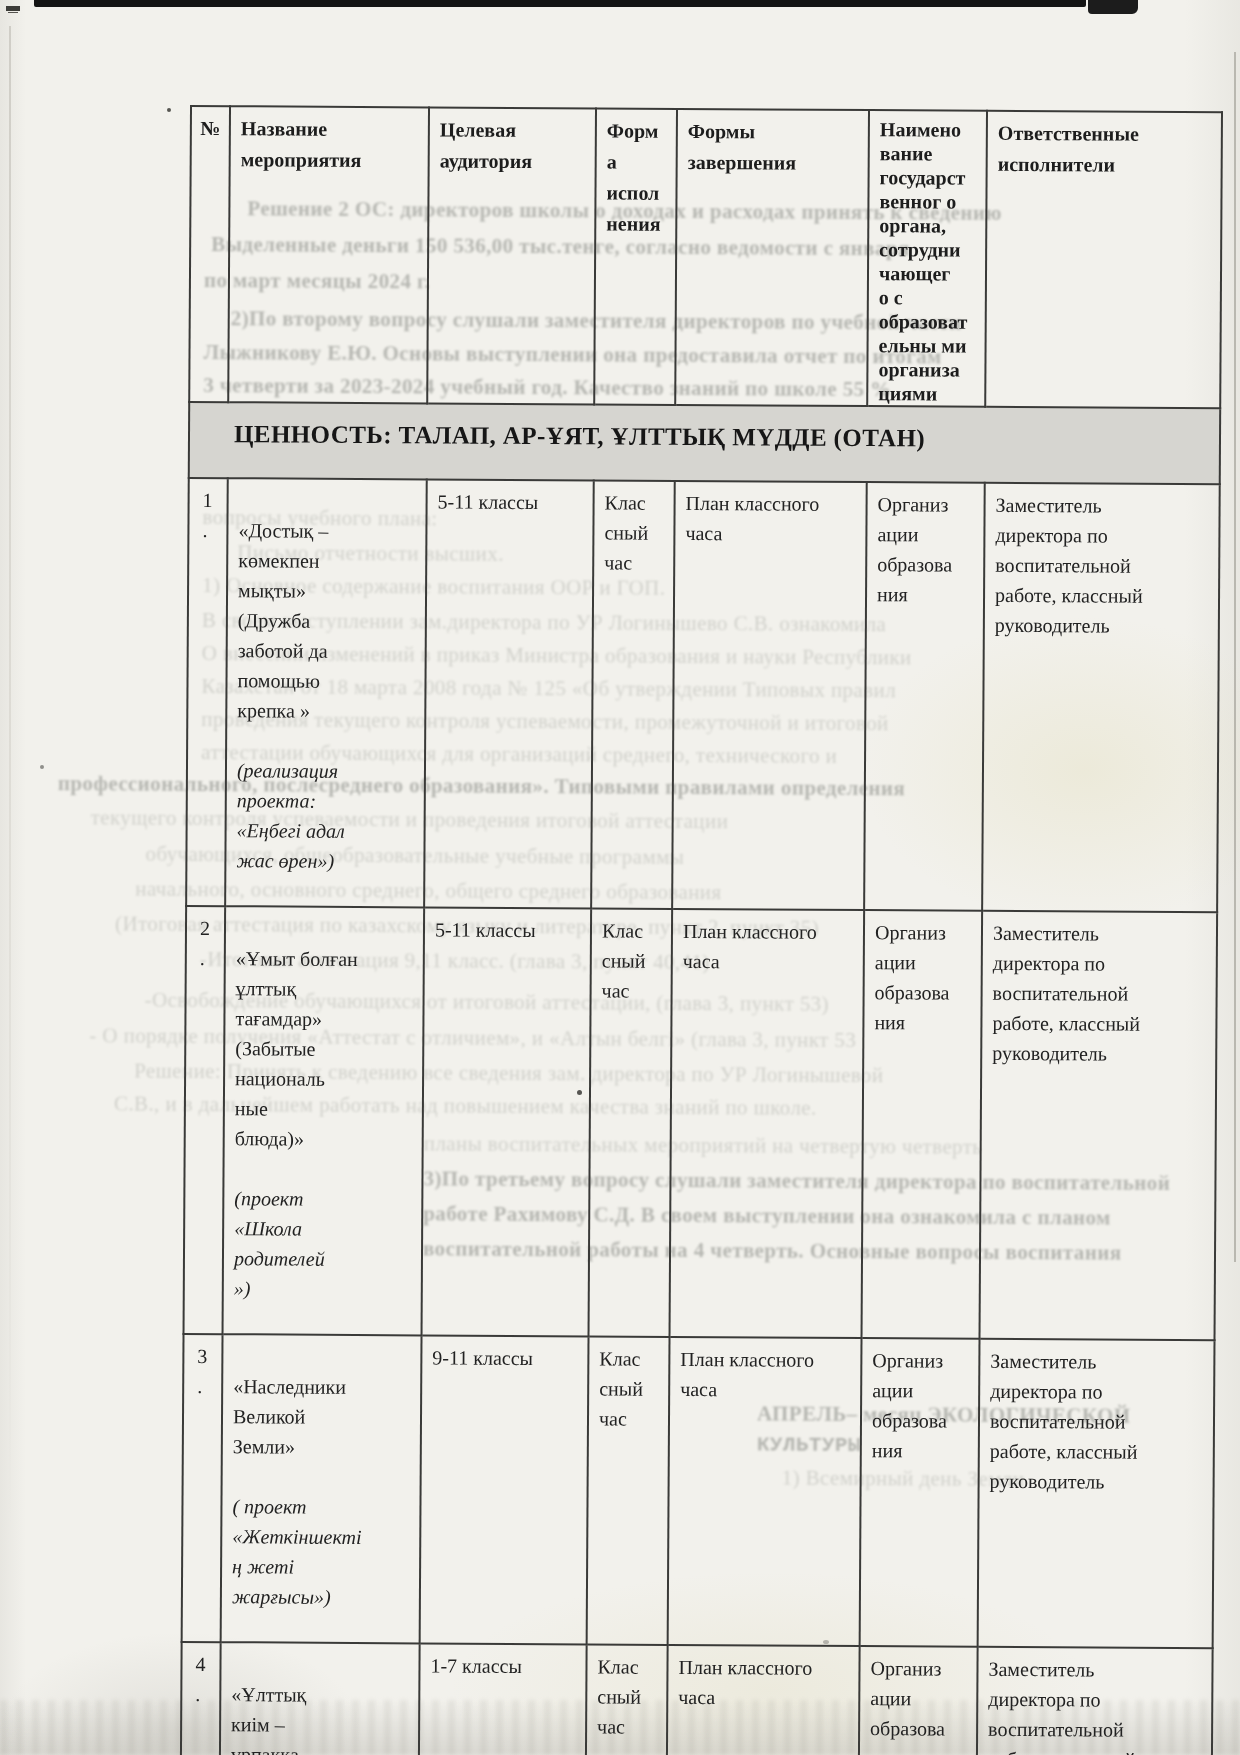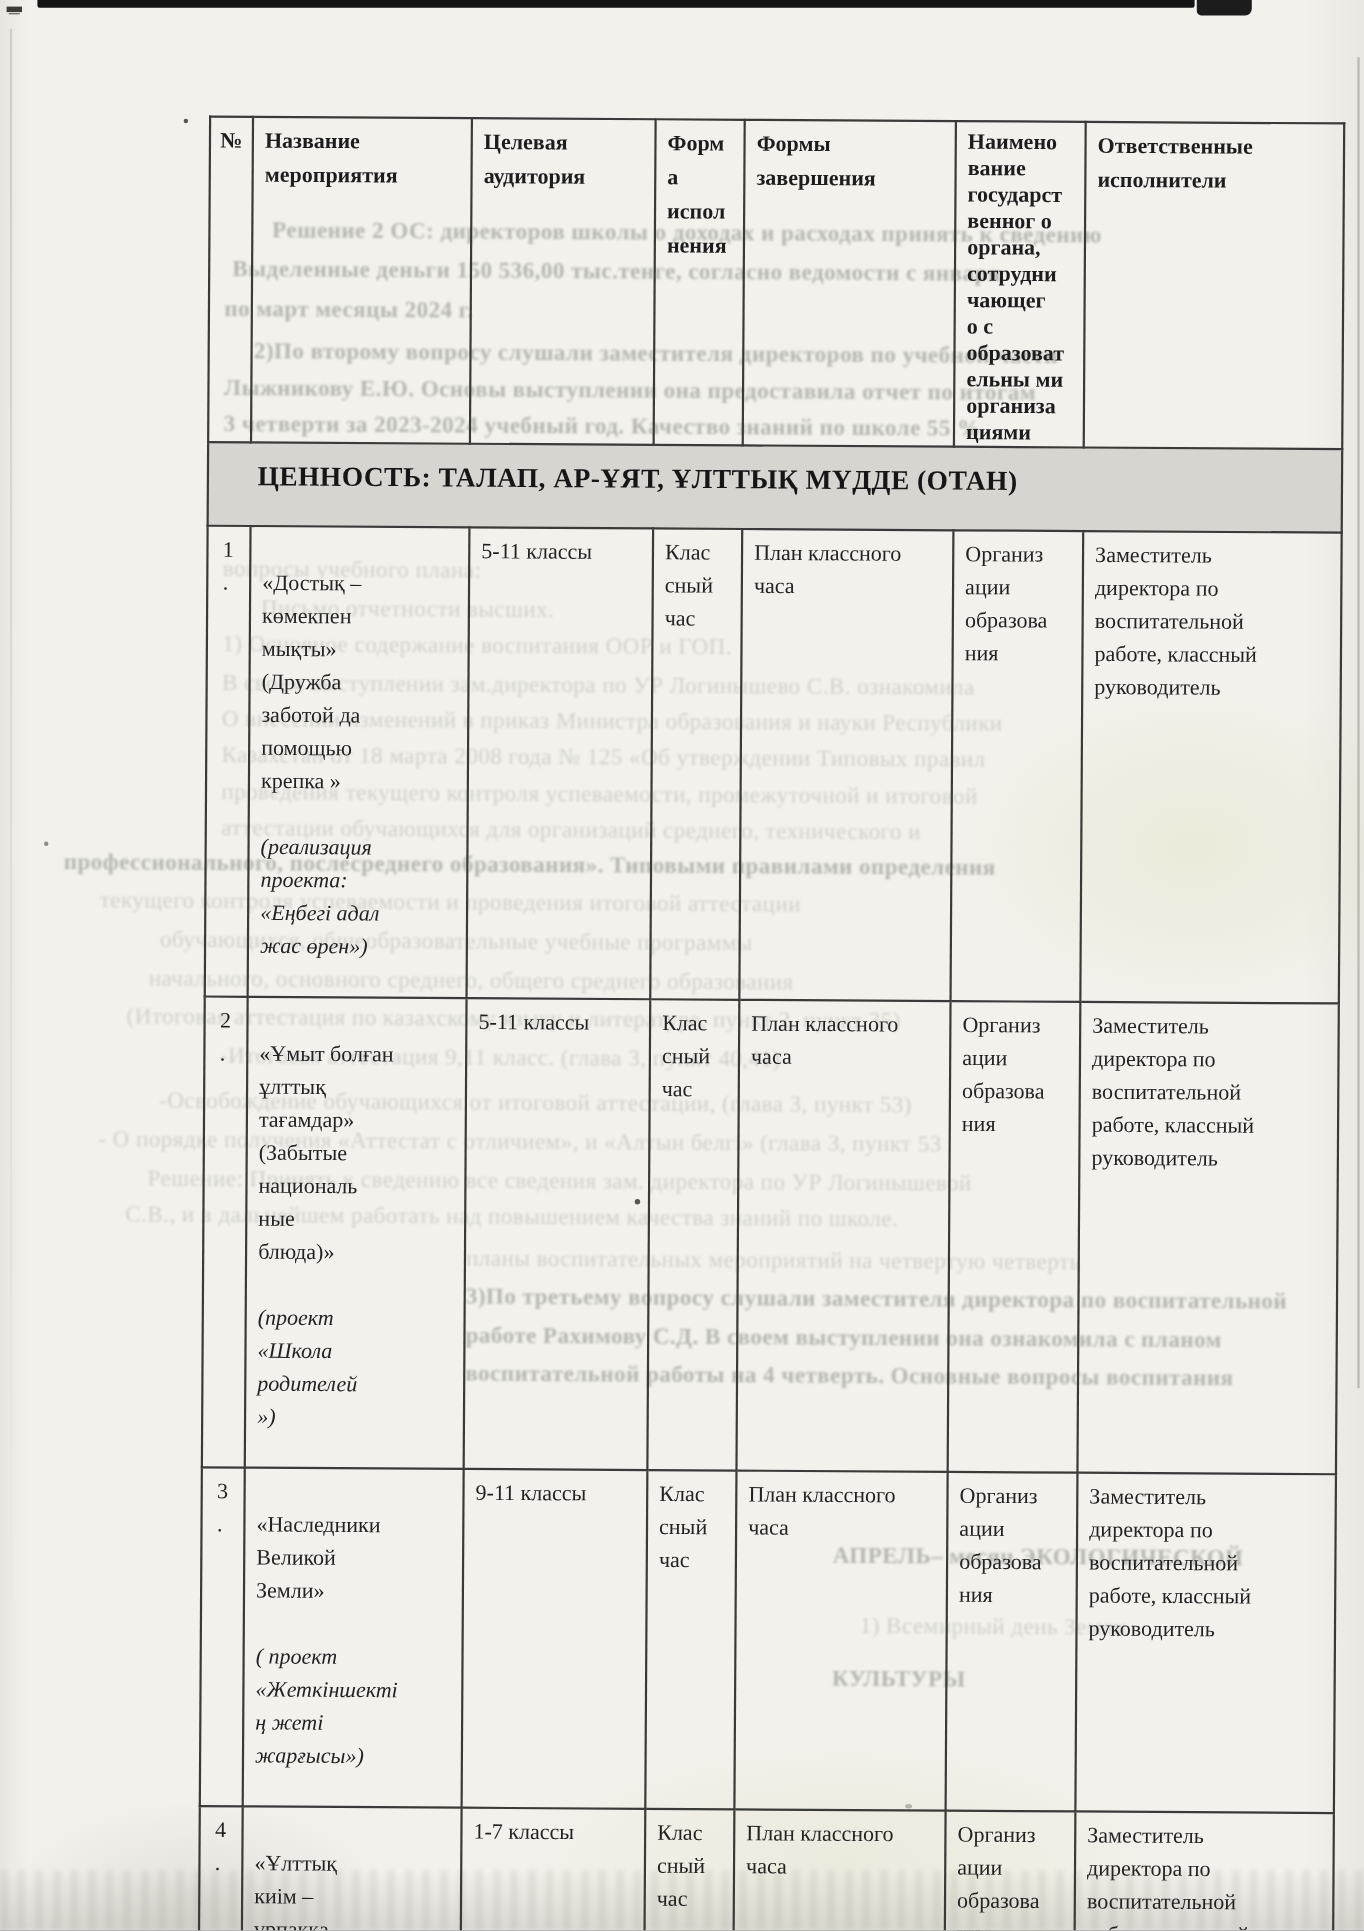--- a/index.html
+++ b/index.html
@@ -114,21 +114,21 @@
         <div class="bleed faint" style="left: 205px; top: 947px;">-Итоговая аттестация 9,11 класс. (глава 3, пункт 40,41)</div>
         <div class="bleed faint" style="left: 150px; top: 988px;">-Освобождение обучающихся от итоговой аттестации, (глава 3, пункт 53)</div>
         <div class="bleed faint" style="left: 95px; top: 1024px;">- О порядке получения «Аттестат с отличием», и «Алтын белгі» (глава 3, пункт 53</div>
         <div class="bleed faint" style="left: 140px; top: 1059px;">Решение: Принять к сведению все сведения зам. директора по УР Логинышевой</div>
         <div class="bleed faint" style="left: 120px; top: 1092px;">С.В., и в дальнейшем работать над повышением качества знаний по школе.</div>
         <div class="bleed faint" style="left: 430px; top: 1130px;">планы воспитательных мероприятий на четвертую четверть</div>
         <div class="bleed strong" style="left: 430px; top: 1165px;">3)По третьему вопросу слушали заместителя директора по воспитательной</div>
         <div class="bleed strong" style="left: 430px; top: 1200px;">работе Рахимову С.Д. В своем выступлении она ознакомила с планом</div>
         <div class="bleed strong" style="left: 430px; top: 1235px;">воспитательной работы на 4 четверть. Основные вопросы воспитания</div>
         <div class="bleed strong" style="left: 765px; top: 1398px;">АПРЕЛЬ– месяц ЭКОЛОГИЧЕСКОЙ</div>
-        <div class="bleed strong" style="left: 765px; top: 1510px;">КУЛЬТУРЫ</div>
+        <div class="bleed strong" style="left: 765px; top: 1430px; font-family: Liberation Mono, monospace;">КУЛЬТУРЫ</div>
         <div class="bleed faint" style="left: 790px; top: 1462px;">1) Всемирный день Земли</div>
       </div>
 
     <div class="table-wrap">
       <table>
         <colgroup>
           <col style="width:39px">
             <col style="width:199px">
             <col style="width:167px">
           <col style="width:81px">

